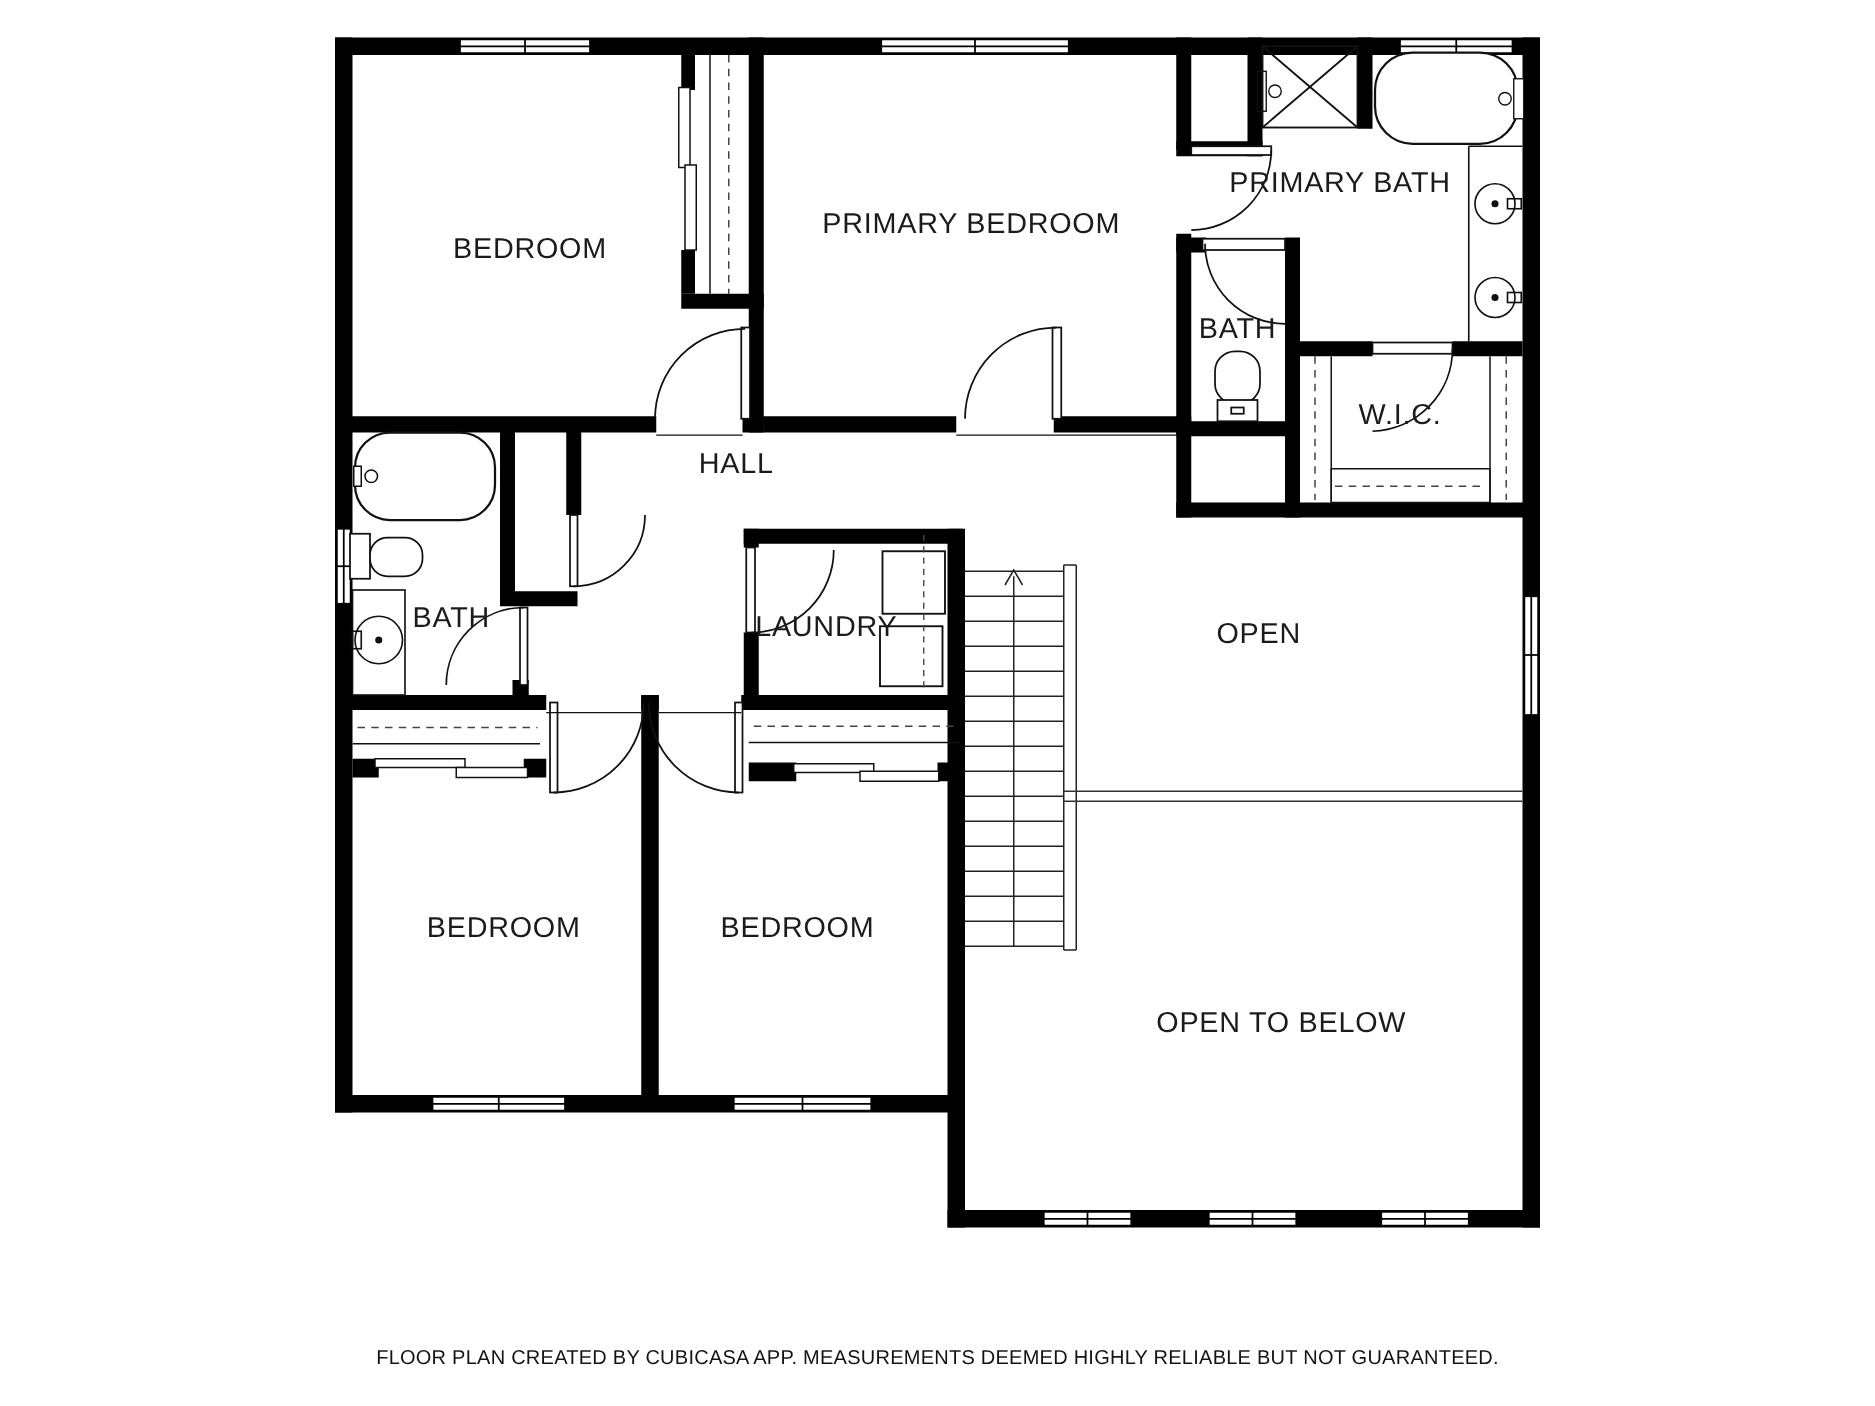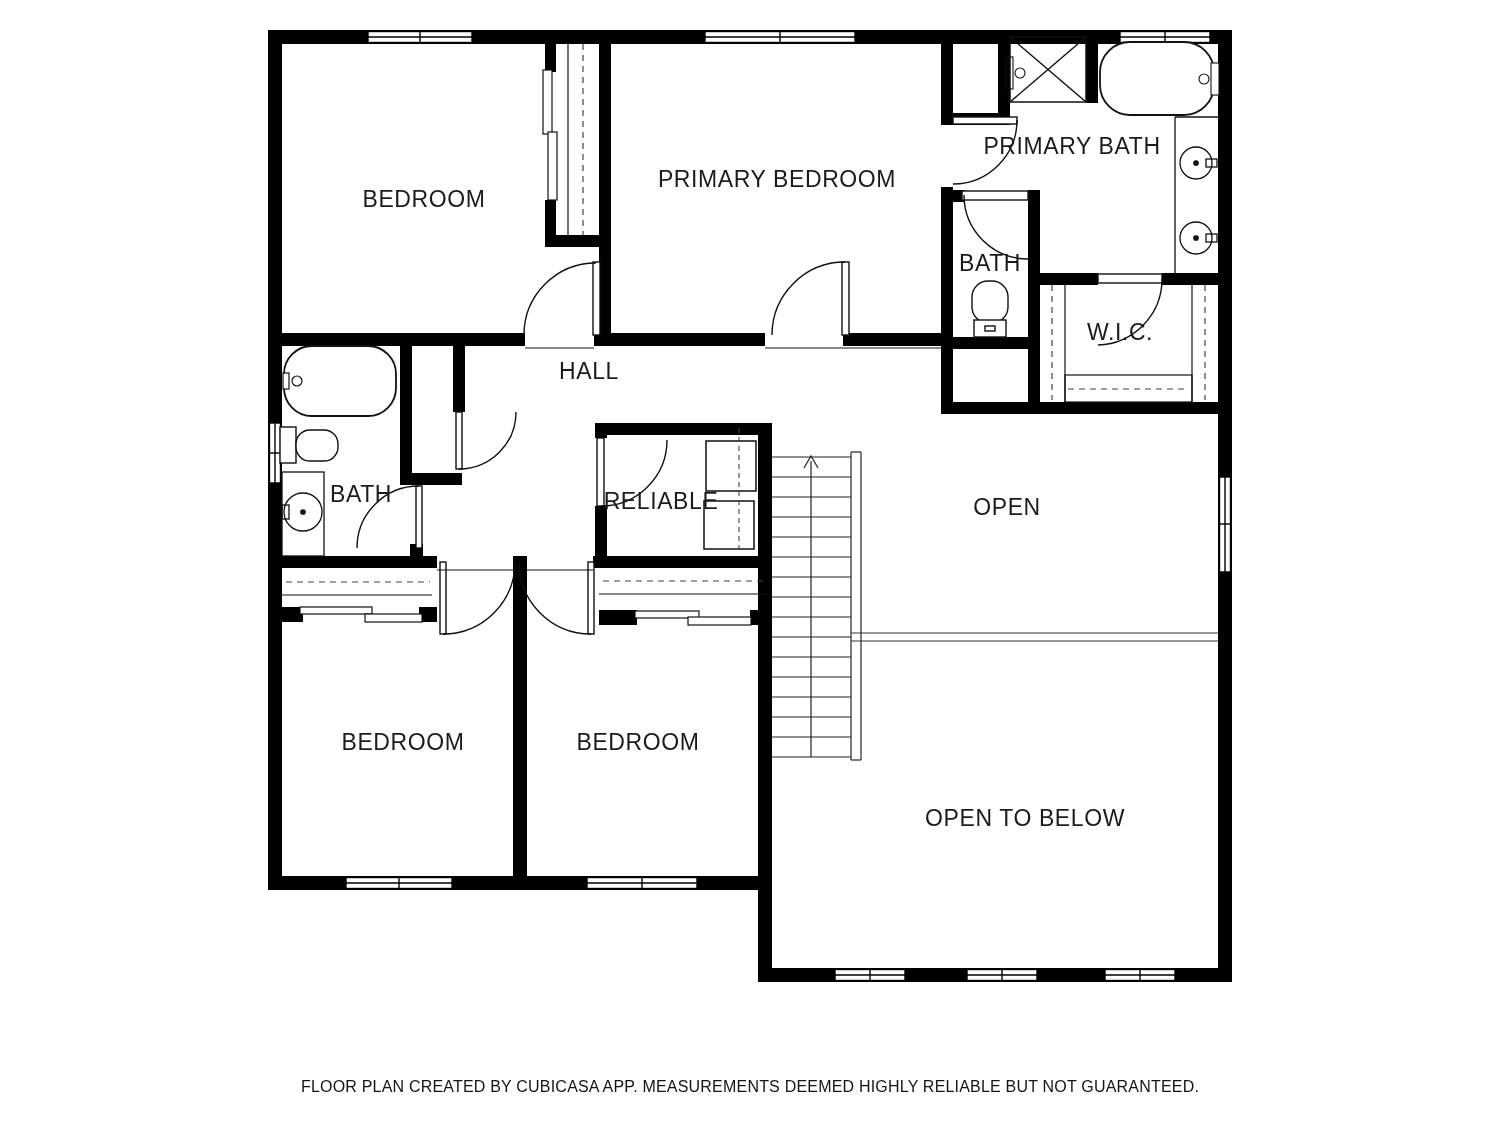--- a/index.html
+++ b/index.html
@@ -298,21 +298,21 @@
   </g>
 </svg>
 
 <div class="room-label" style="left:424px;top:199px">BEDROOM</div>
 <div class="room-label" style="left:777px;top:179px">PRIMARY BEDROOM</div>
 <div class="room-label" style="left:1072px;top:146px">PRIMARY BATH</div>
 <div class="room-label" style="left:990px;top:263px">BATH</div>
 <div class="room-label" style="left:1120px;top:332px">W.I.C.</div>
 <div class="room-label" style="left:589px;top:371px">HALL</div>
 <div class="room-label" style="left:361px;top:494px">BATH</div>
-<div class="room-label" style="left:661px;top:501px">RELIABLE</div>
+<div class="room-label" style="left:661px;top:501px">LAUNDRY</div>
 <div class="room-label" style="left:1007px;top:507px">OPEN</div>
 <div class="room-label" style="left:403px;top:742px">BEDROOM</div>
 <div class="room-label" style="left:638px;top:742px">BEDROOM</div>
 <div class="room-label" style="left:1025px;top:818px">OPEN TO BELOW</div>
 
 <div class="footer-text">FLOOR PLAN CREATED BY CUBICASA APP. MEASUREMENTS DEEMED HIGHLY RELIABLE BUT NOT GUARANTEED.</div>
 
 </div>
 
 </body></html>

